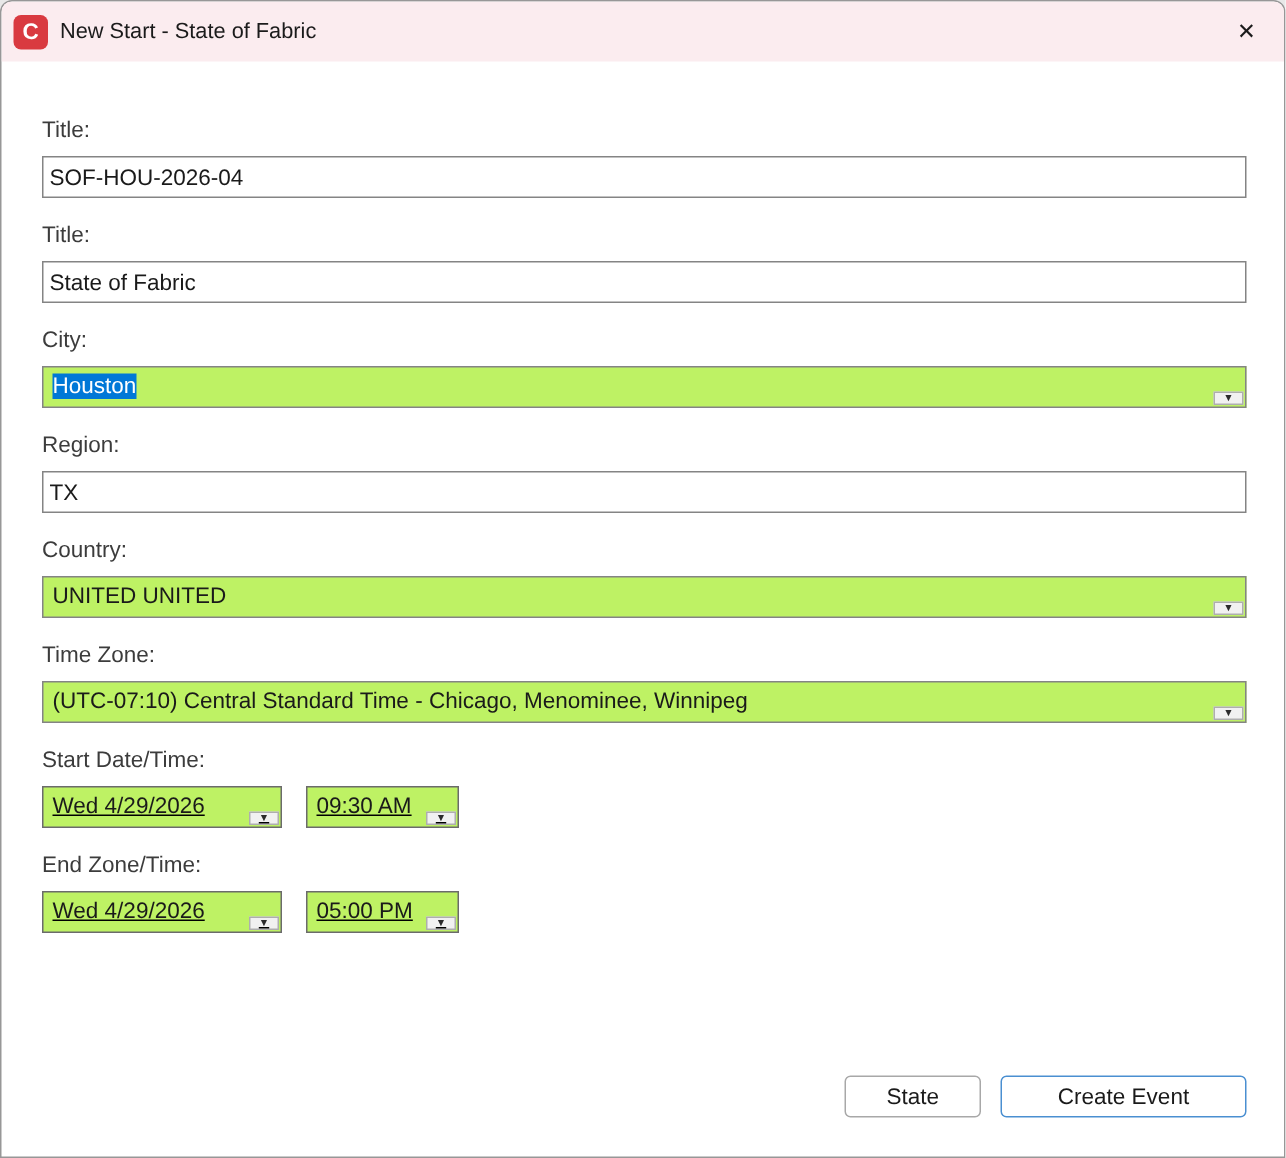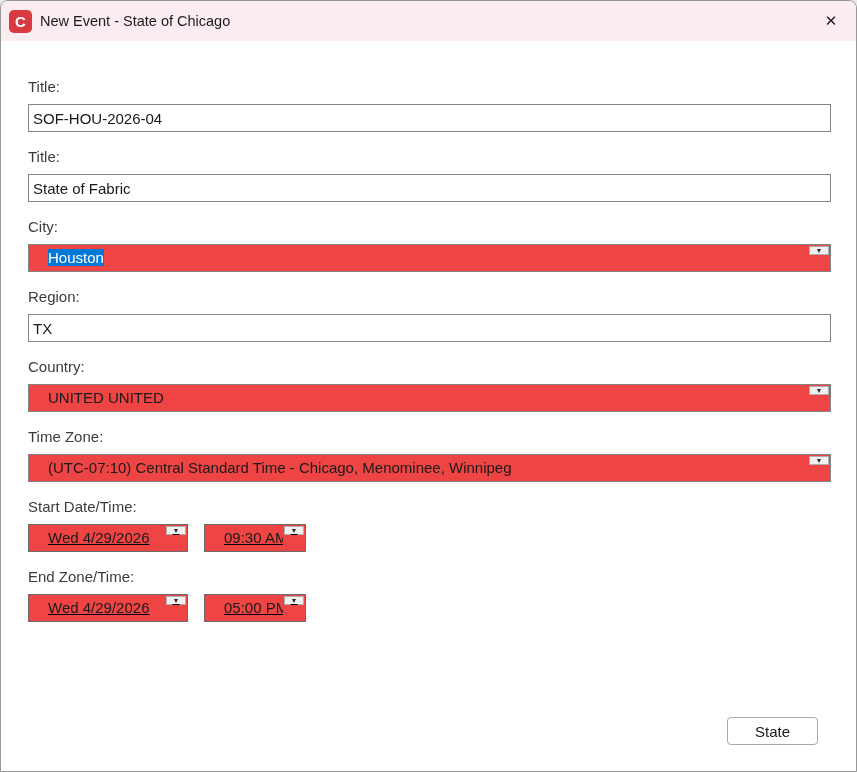--- a/index.html
+++ b/index.html
@@ -70,24 +70,23 @@
     padding: 0 4px;
     background: #ffffff;
     outline: none;
     border-radius: 0;
     display: block;
   }
   .combo {
     width: 803px;
     height: 28px;
     border: 1px solid #848484;
-    background: #ef4444;
+    background: #bef264;
     display: flex;
-    align-items: flex-start;
-    padding-left: 13px;
+    align-items: flex-end;
   }
   .combo-text {
     flex: 1;
     font-size: 15px;
     color: #1a1a1a;
     line-height: 26px;
     padding-left: 6px;
     white-space: nowrap;
     overflow: hidden;
   }
@@ -140,21 +139,21 @@
     border: 1px solid #4a8fd1;
   }
 </style>
 </head>
 <body>
 
 <div class="dialog">
 
   <div class="titlebar">
     <div class="app-icon">C</div>
-    <div class="title-text">New Event - State of Chicago</div>
+    <div class="title-text">New Start - State of Fabric</div>
     <div class="close-btn">
         <span>✕</span>
       </div>
   </div>
 
   <div class="body">
 
     <div class="field">
       <label class="label">Title:</label>
       <input type="text" class="text-input" value="SOF-HOU-2026-04" style="">
@@ -233,15 +232,16 @@
               <span class="arrow">▼</span>
             </div>
         </div>
       </div>
     </div>
 
   </div>
 
   <div class="footer">
     <button class="btn btn-cancel">State</button>
+    <button class="btn btn-primary">Create Event</button>
   </div>
 
 </div>
 
 </body></html>

